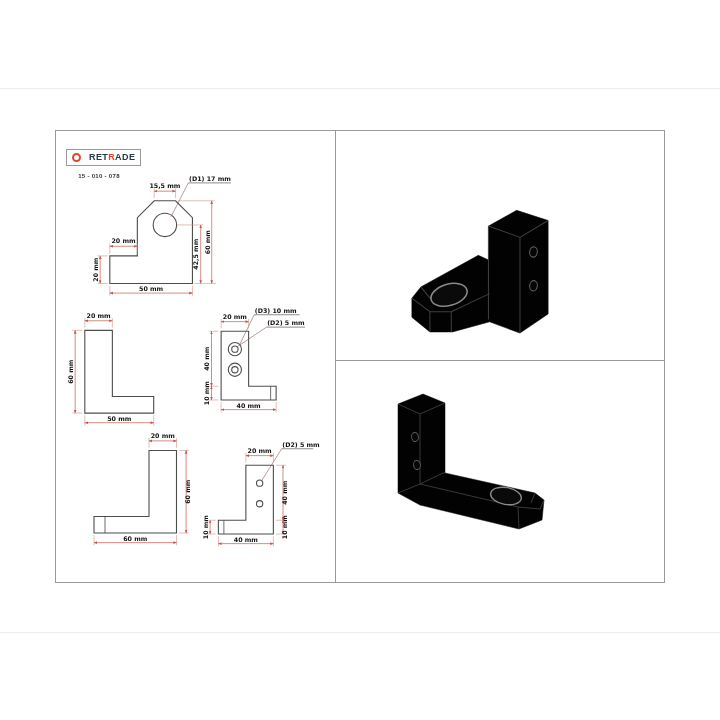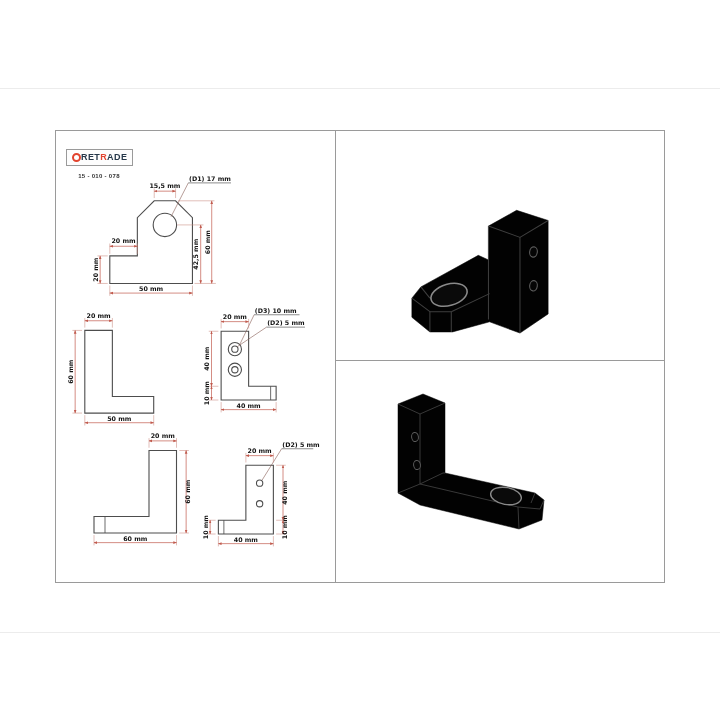--- a/index.html
+++ b/index.html
@@ -6,21 +6,21 @@
   .page{position:relative;width:720px;height:720px;background:#ffffff;overflow:hidden;
         font-family:"Liberation Sans", sans-serif;}
   .photo-edge{position:absolute;left:0;width:720px;height:1px;background:#ececec;}
   .sheet{position:absolute;left:55px;top:130px;width:610px;height:453px;
          border:1px solid #9a9a9a;box-sizing:border-box;background:#fff;}
   .left-pane{position:absolute;left:0;top:0;width:280px;height:451px;border-right:1px solid #9a9a9a;box-sizing:border-box;}
   .right-top{position:absolute;left:280px;top:0;width:329px;height:230px;border-bottom:1px solid #9a9a9a;box-sizing:border-box;}
   .right-bottom{position:absolute;left:280px;top:230px;width:329px;height:221px;}
   
   .logo-box{position:absolute;left:10px;top:18px;border:1px solid #9a9a9a;background:#fdfdfd;
-            padding:3px 5px;display:flex;align-items:center;gap:0;}
+            padding:3px 5px;display:flex;align-items:center;gap:8px;}
   .logo-dot{width:5px;height:5px;border:2.6px solid #e2442f;border-radius:50%;display:inline-block;background:#fff;}
   .brand{font-size:9px;font-weight:bold;letter-spacing:.4px;color:#26384a;line-height:1;}
   .brand .acc{color:#e2442f;}
   .part-no{position:absolute;left:12px;top:42px;width:62px;text-align:center;
            font-size:6px;font-weight:bold;color:#333;letter-spacing:.3px;}
   
   svg{position:absolute;overflow:visible;}
   .ol{fill:none;stroke:#4d4d4d;stroke-width:.8;stroke-linejoin:miter;}
   .thin{fill:none;stroke:#4d4d4d;stroke-width:.6;}
   .dim{fill:none;stroke:#c0594c;stroke-width:.5;}

